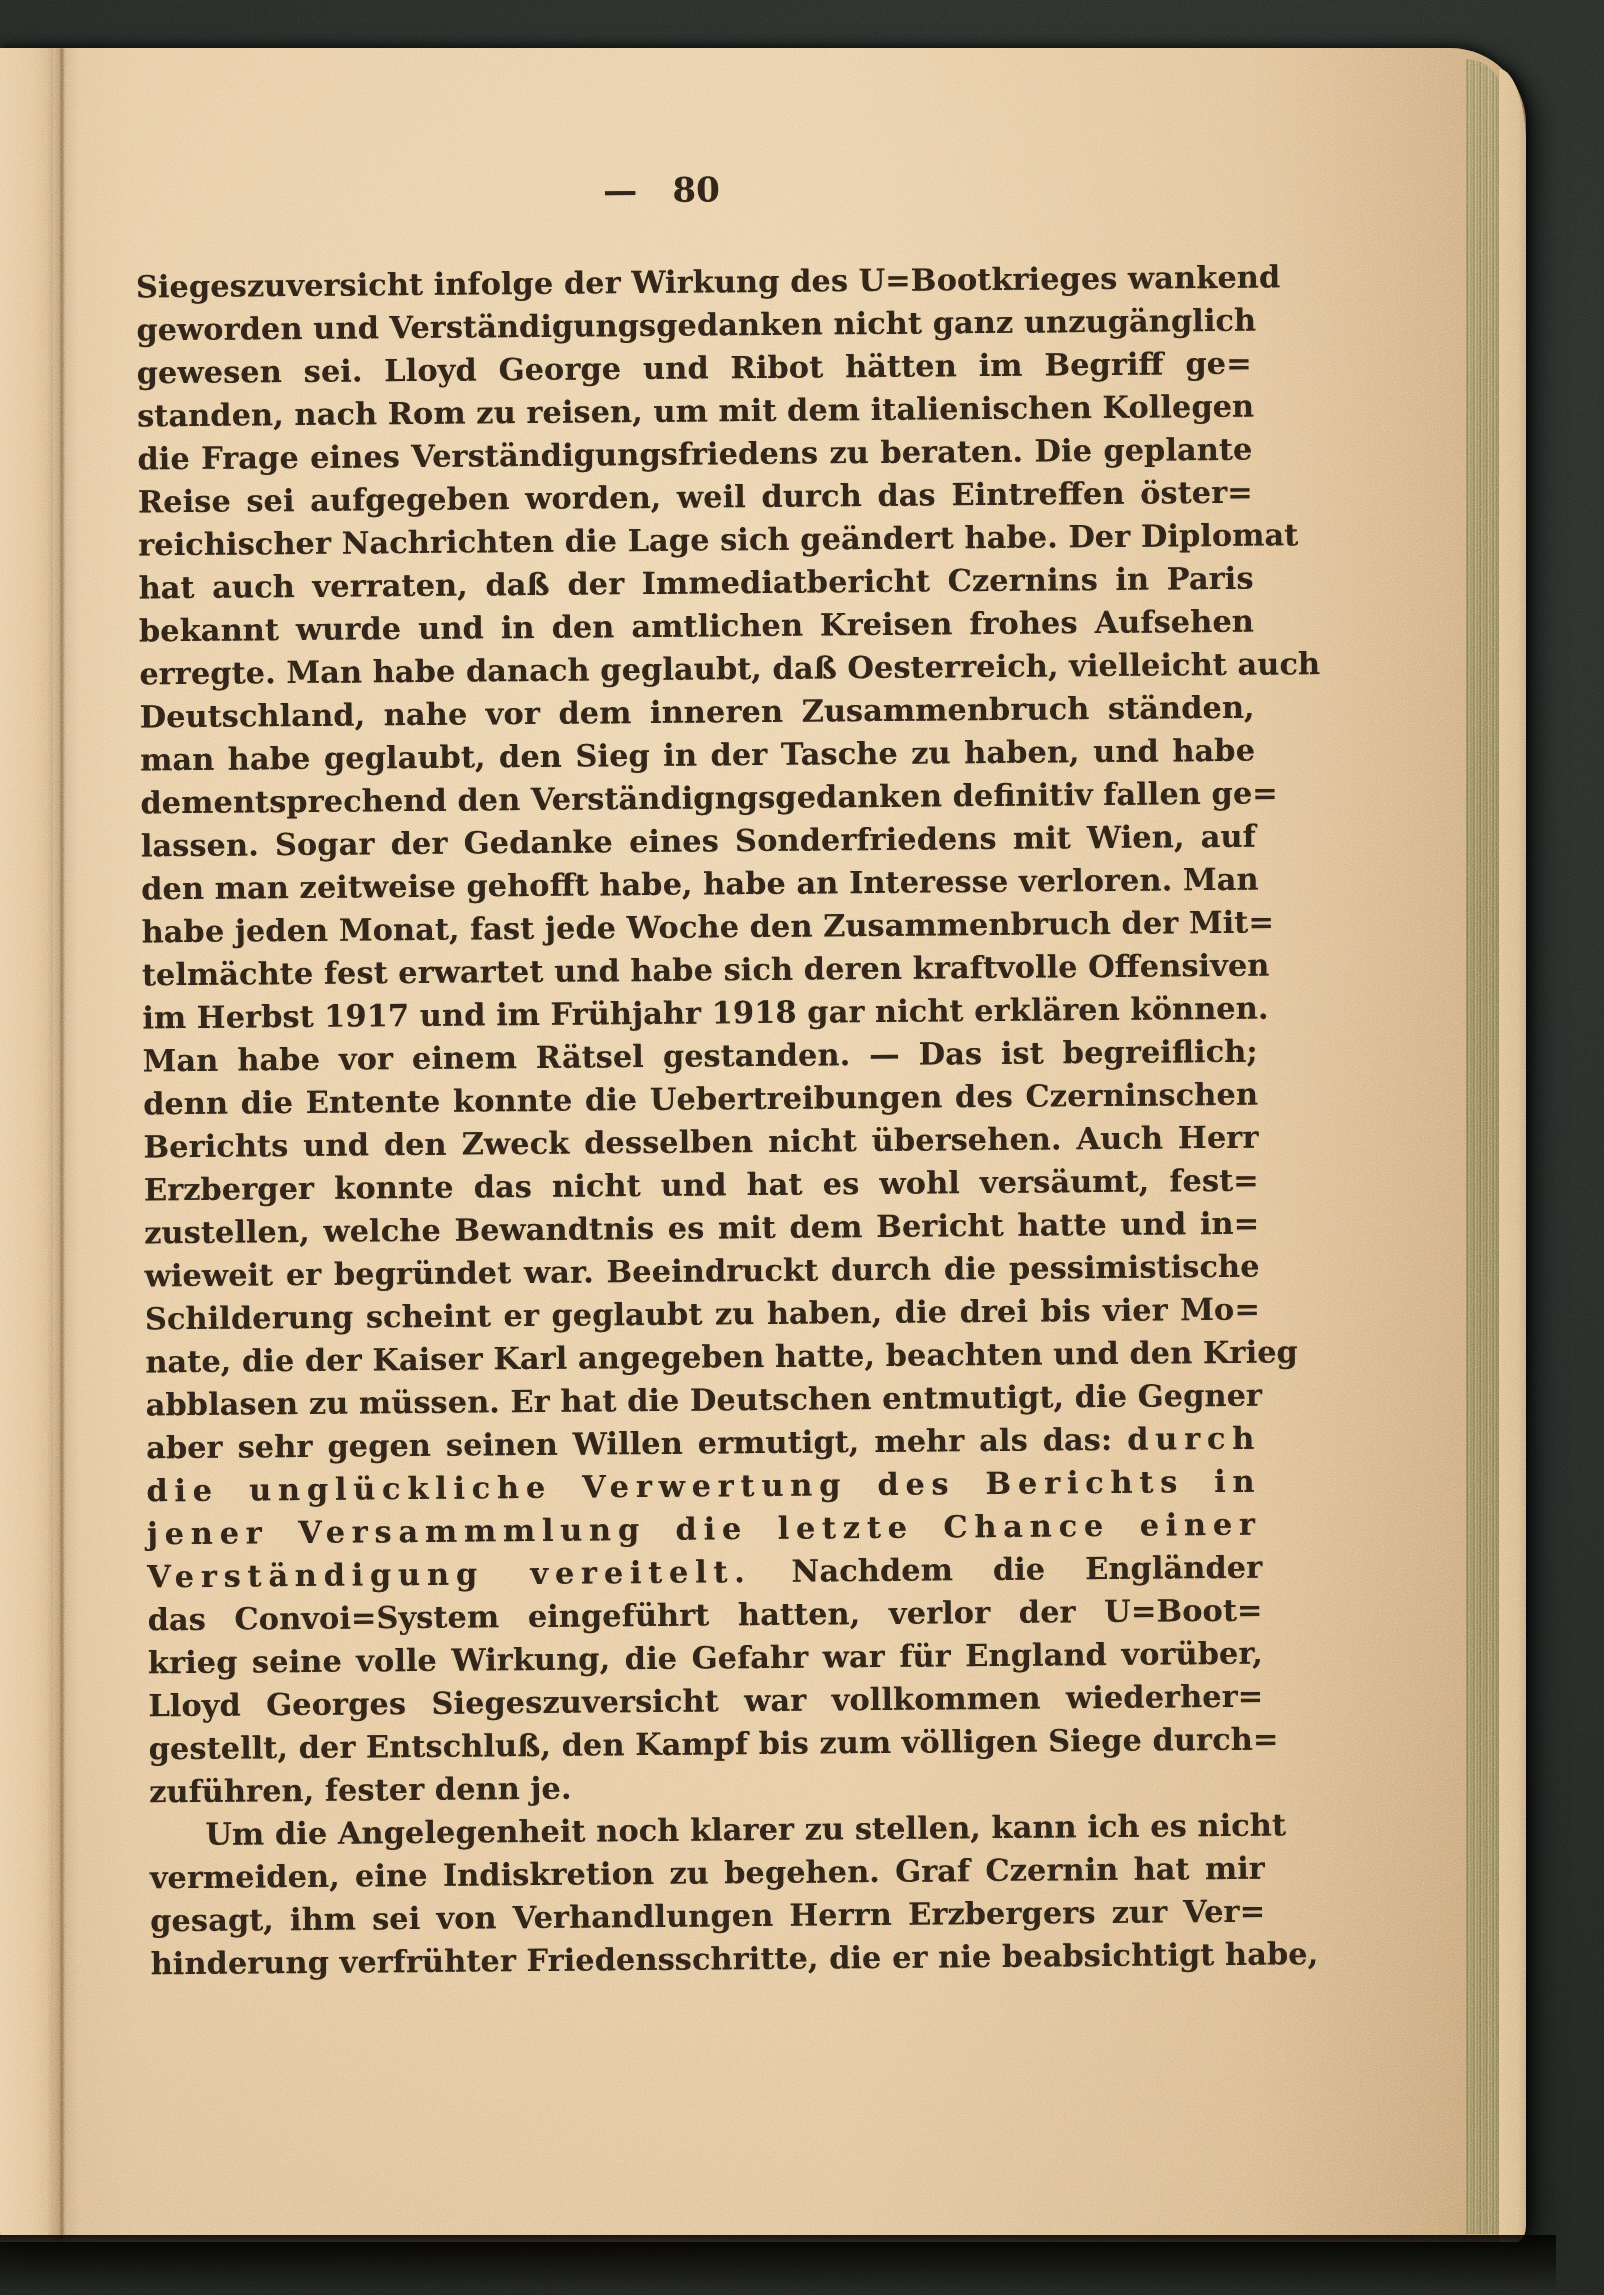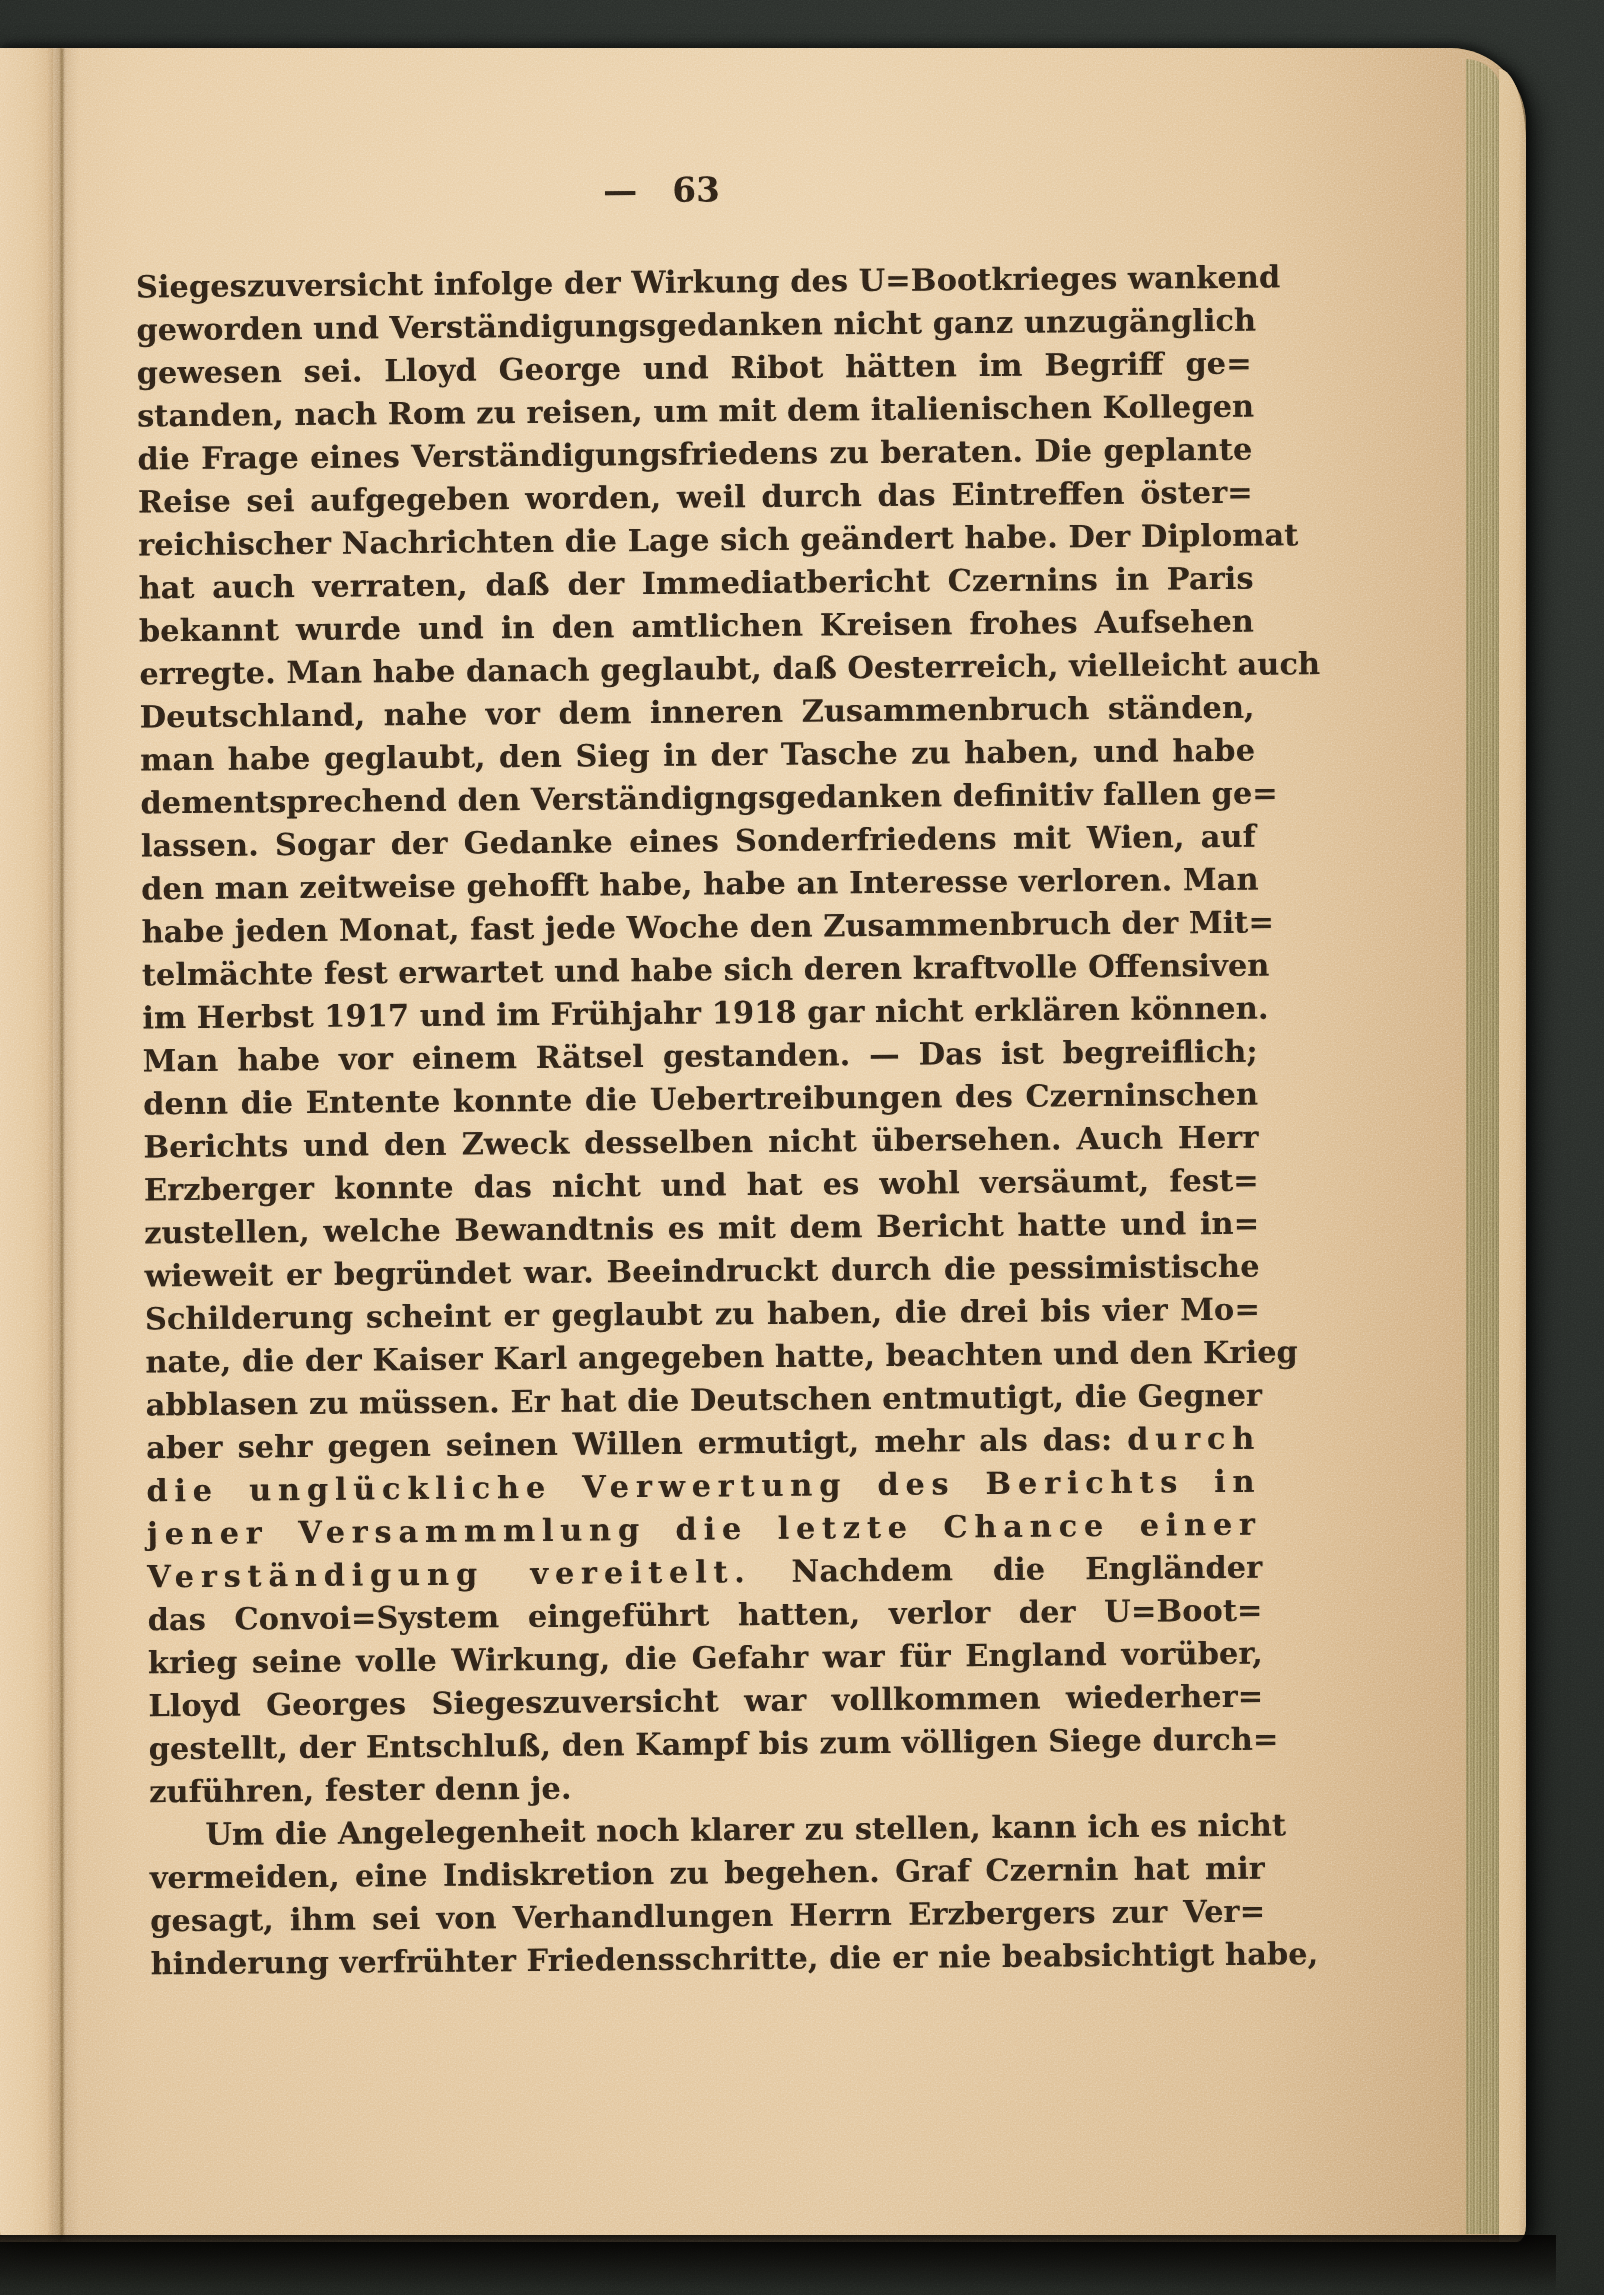--- a/index.html
+++ b/index.html
@@ -82,21 +82,21 @@
 
 <div id="stage">
 
   <div id="page">
     <div class="left-sliver"></div>
     <div class="gutter-shade"></div>
     <div class="gutter-crease"></div>
 
     <div id="content">
       <div class="folio">
-        <span class="dash">—</span><span>63</span>
+        <span class="dash">—</span><span>80</span>
       </div>
       <div id="textblock">
           <div class="line"><span>Siegeszuversicht infolge der Wirkung des U=Bootkrieges wankend</span></div>
           <div class="line"><span>geworden und Verständigungsgedanken nicht ganz unzugänglich</span></div>
           <div class="line"><span>gewesen sei.  Lloyd George und Ribot hätten im Begriff ge=</span></div>
           <div class="line"><span>standen, nach Rom zu reisen, um mit dem italienischen Kollegen</span></div>
           <div class="line"><span>die Frage eines Verständigungsfriedens zu beraten.  Die geplante</span></div>
           <div class="line"><span>Reise sei aufgegeben worden, weil durch das Eintreffen öster=</span></div>
           <div class="line"><span>reichischer Nachrichten die Lage sich geändert habe.  Der Diplomat</span></div>
           <div class="line"><span>hat auch verraten, daß der Immediatbericht Czernins in Paris</span></div>

